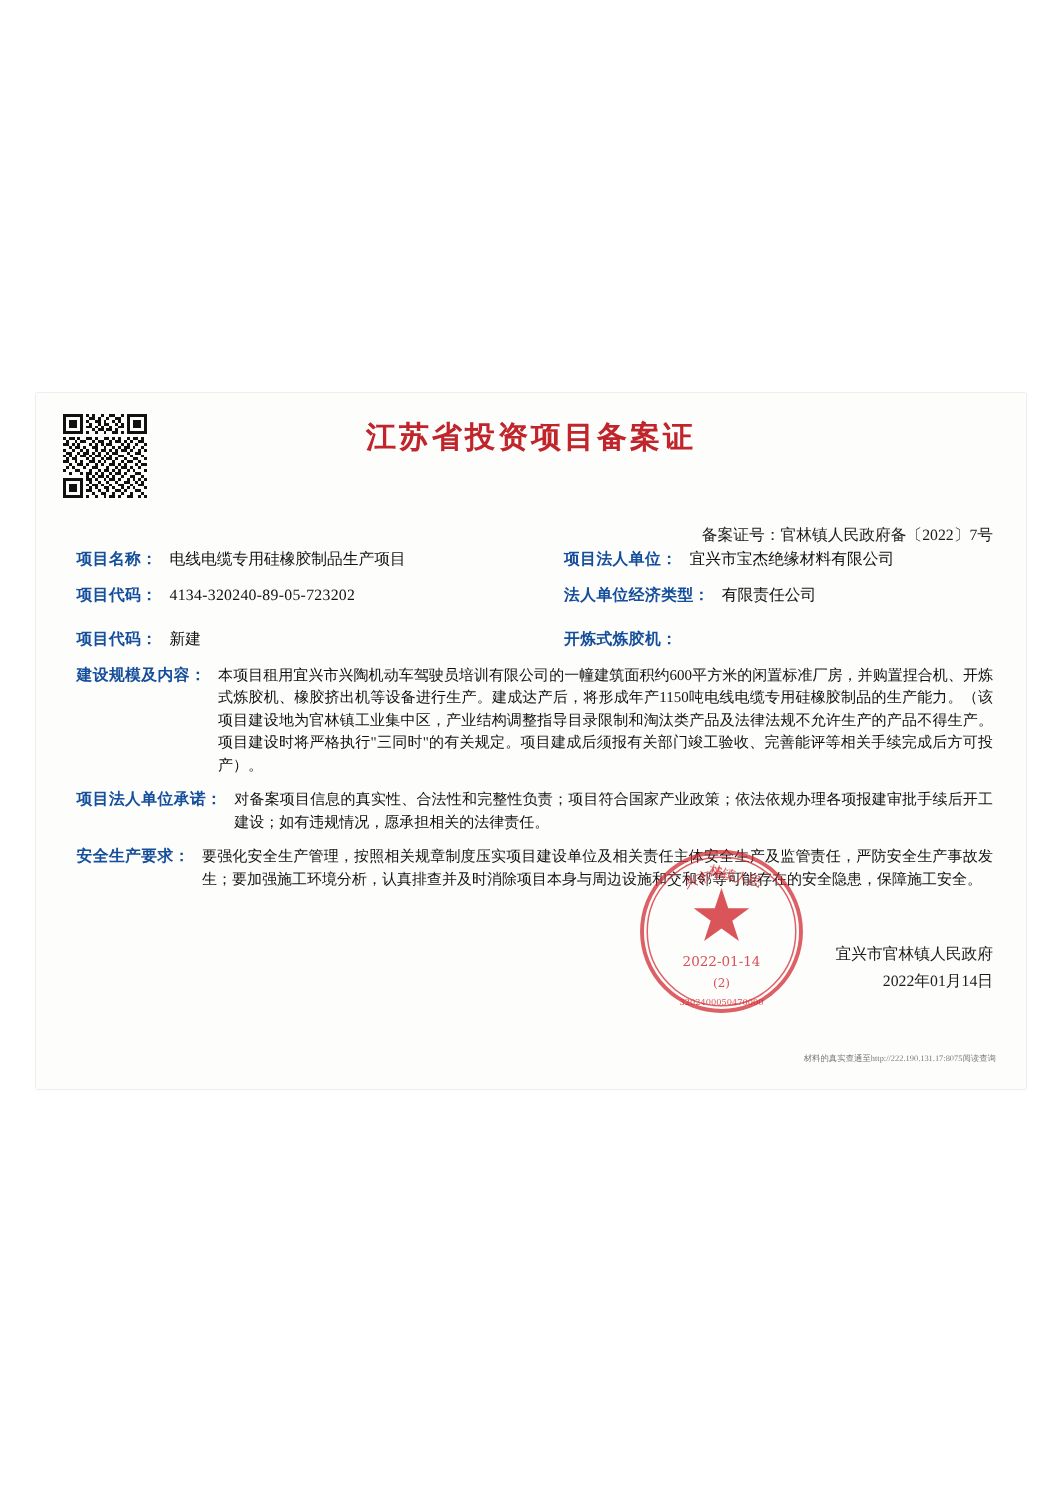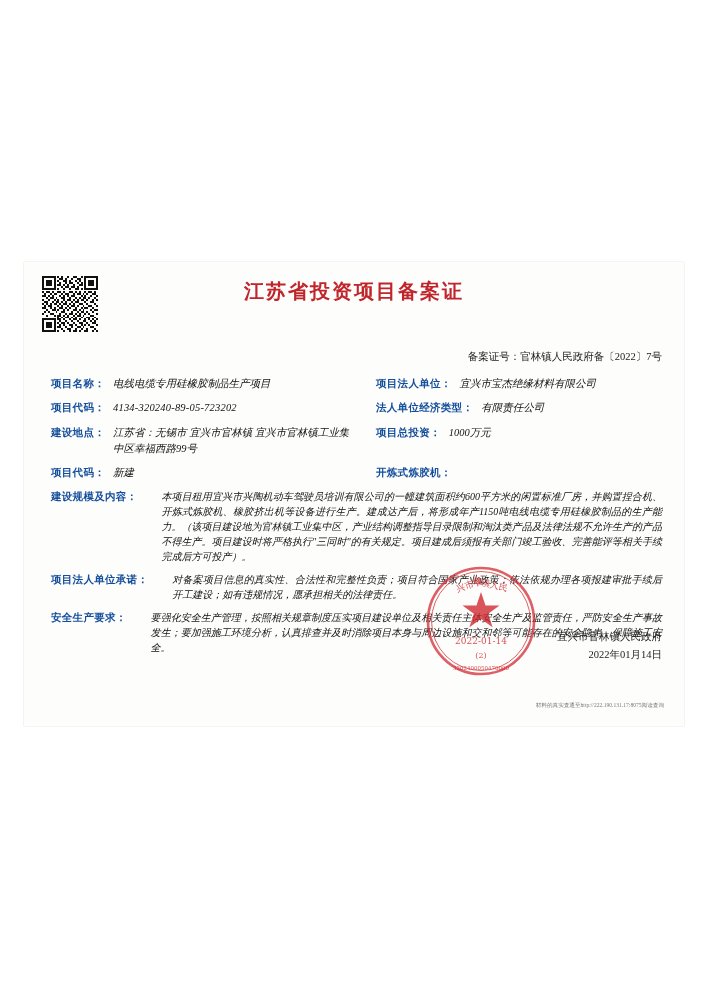--- a/index.html
+++ b/index.html
@@ -60,54 +60,53 @@
     top: 88px;
     font-size: 10.5px;
     color: #1b1b1b;
     white-space: nowrap;
   }
 
   
   .grid {
     position: absolute;
     left: 0;
-    top: 112px;
+    top: 102px;
     width: 660px;
   }
   .row {
     display: flex;
     width: 100%;
     align-items: flex-start;
   }
   .cell {
     display: flex;
     align-items: flex-start;
     box-sizing: border-box;
     padding: 2px 0;
   }
   .cell.left { width: 330px; padding-left: 27px; }
   .cell.right { width: 330px; padding-left: 22px; }
-  .cell.full { width: 660px; padding-left: 27px; padding-right: 22px; gap: 16px; }
+  .cell.full { width: 660px; padding-left: 27px; padding-right: 22px; }
 
   .lbl {
     color: #154f9c;
     font-size: 10.5px;
     font-weight: bold;
     white-space: nowrap;
     flex: 0 0 auto;
     line-height: 1.5;
     letter-spacing: 0.3px;
   }
   .val {
     font-size: 10.5px;
     color: #111;
     line-height: 1.55;
     margin-left: 8px;
     flex: 1 1 auto;
-    font-style: italic;
   }
   .val.small { font-size: 10px; }
   .val.mono { font-family: "Liberation Serif", serif; letter-spacing: 0.2px; }
 
   .rowspace { height: 4px; }
 
   .block .val {
     text-align: justify;
     line-height: 1.5;
   }
@@ -418,30 +417,20 @@
           <span class="lbl">项目代码：</span>
           <span class="val mono">4134-320240-89-05-723202</span>
         </div>
         <div class="cell right">
           <span class="lbl">法人单位经济类型：</span>
           <span class="val">有限责任公司</span>
         </div>
       </div>
       <div class="rowspace"></div>
 
-      <div class="row">
-        <div class="cell left">
-          <span class="lbl">建设地点：</span>
-          <span class="val">江苏省：无锡市  宜兴市官林镇  宜兴市官林镇工业集中区幸福西路99号</span>
-        </div>
-        <div class="cell right">
-          <span class="lbl">项目总投资：</span>
-          <span class="val">1000万元</span>
-        </div>
-      </div>
       <div class="rowspace"></div>
 
       <div class="row">
         <div class="cell left">
           <span class="lbl">项目代码：</span>
           <span class="val">新建</span>
         </div>
         <div class="cell right">
           <span class="lbl">开炼式炼胶机：</span>
         </div>

